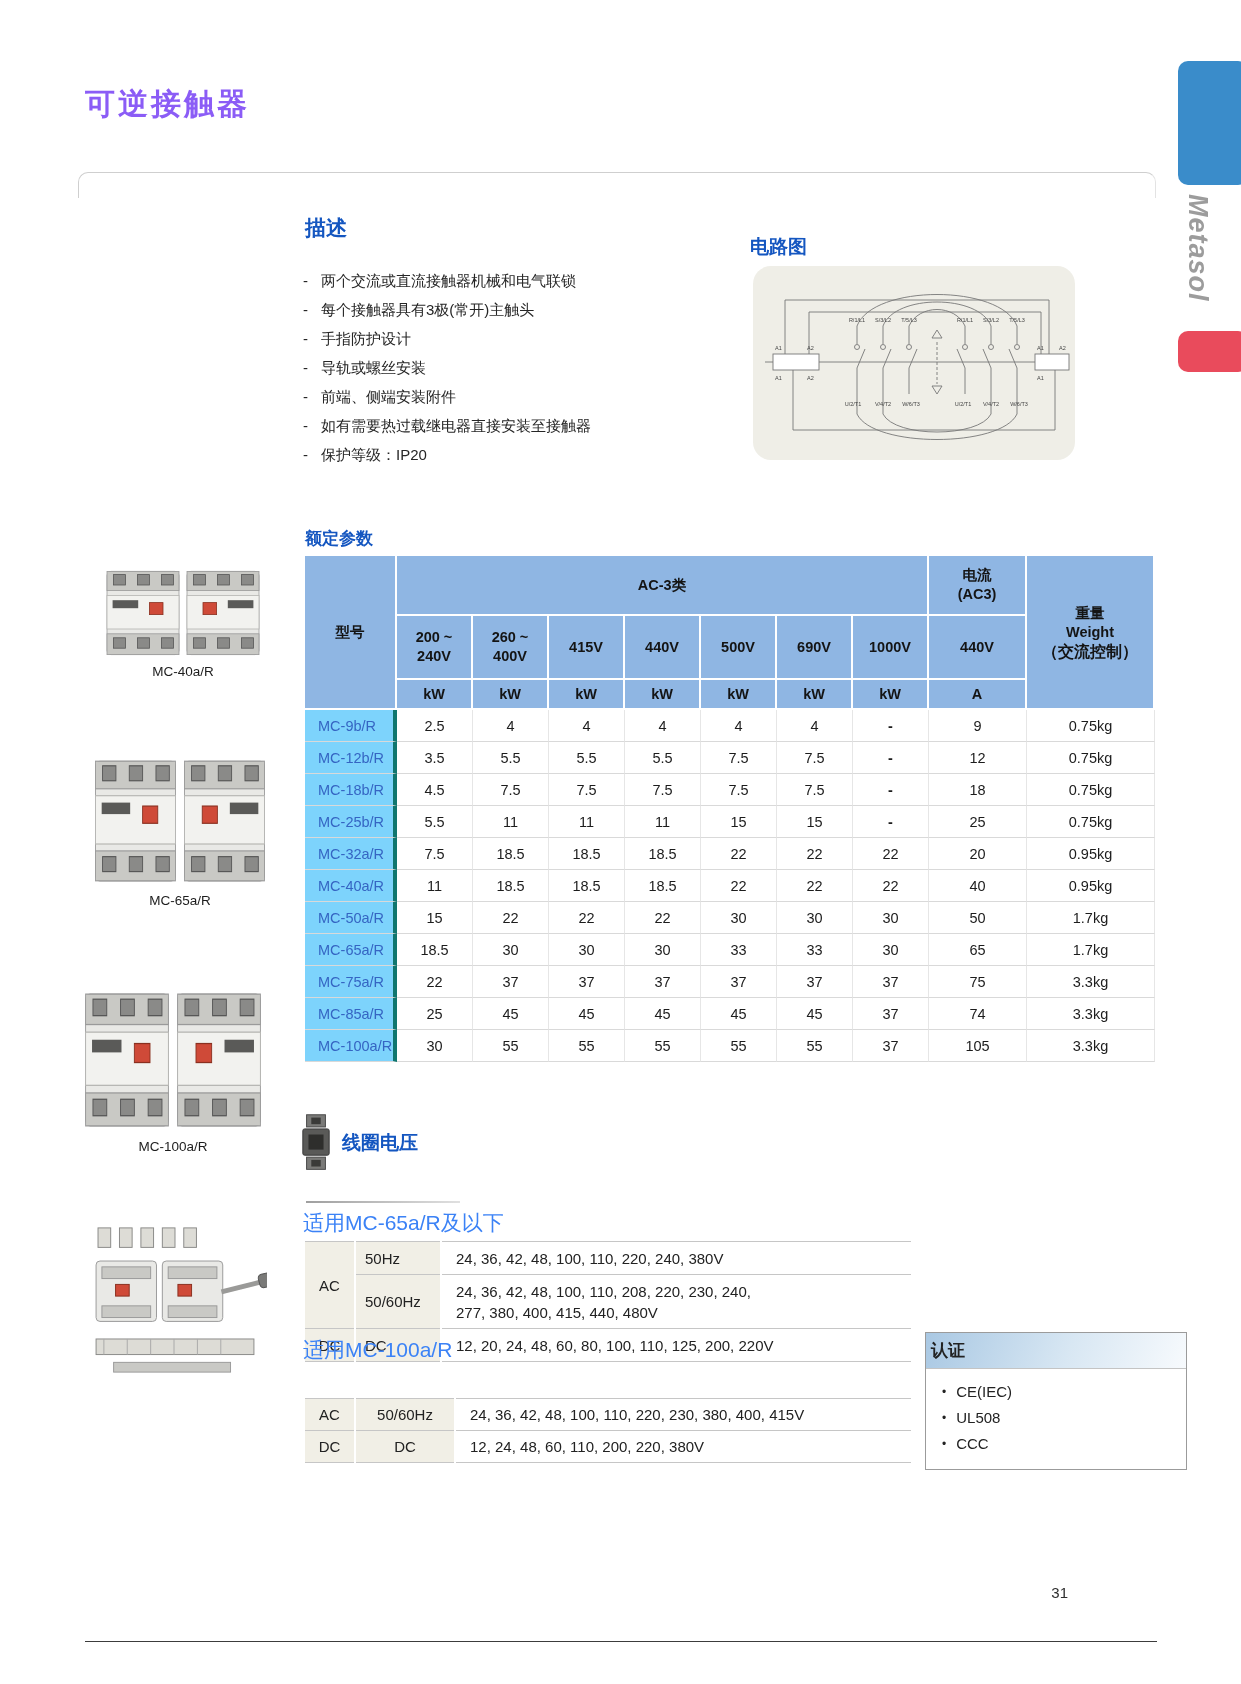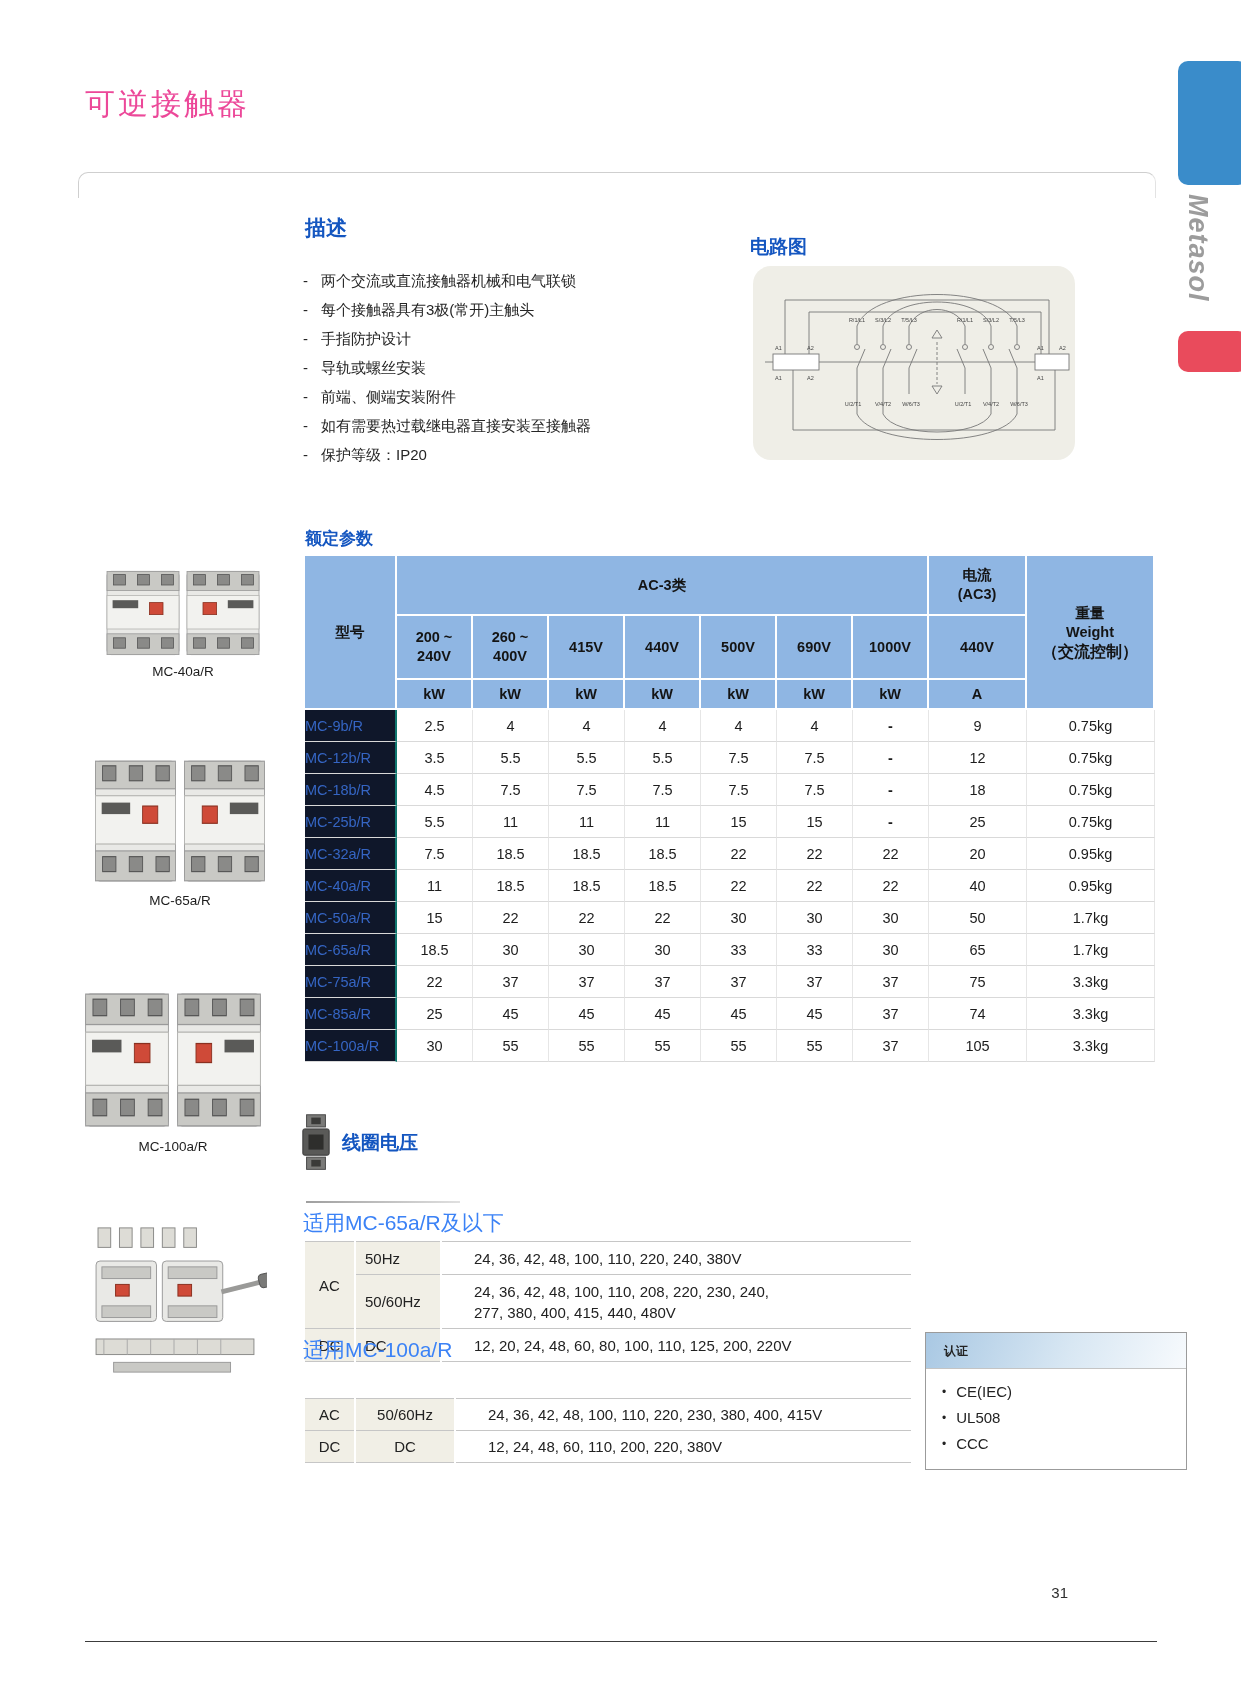--- a/index.html
+++ b/index.html
@@ -3,21 +3,21 @@
 <meta charset="utf-8">
 <style>
   *{margin:0;padding:0;box-sizing:border-box}
   html,body{background:#fff}
   body{font-family:"Liberation Sans","DejaVu Sans",sans-serif}
   .page{position:relative;width:1241px;height:1684px;background:#fff;overflow:hidden}
   .abs{position:absolute}
 
   
   .h-blue{color:#1456c0;font-weight:bold}
-  .title{left:85px;top:84px;font-size:30px;font-weight:normal;color:#ec4899;letter-spacing:3px}
+  .title{left:85px;top:84px;font-size:30px;font-weight:bold;color:#8b5cf6;letter-spacing:3px}
   .frame{left:78px;top:172px;width:1078px;height:26px;border-top:1px solid #cfcfcf;border-left:1px solid #cfcfcf;border-right:1px solid #e3e3e3;border-radius:10px 10px 0 0}
 
   
   .tab-blue{left:1178px;top:61px;width:70px;height:124px;background:#3a8cca;border-radius:10px}
   .tab-red{left:1178px;top:331px;width:70px;height:41px;background:#e94b5c;border-radius:10px}
   .brand{left:1182px;top:194px;height:136px;writing-mode:vertical-rl;font-style:italic;font-weight:bold;font-size:27px;color:#9c9c9c;letter-spacing:1px}
 
   
   .desc-h{left:305px;top:214px;font-size:21px}
   .desc-list{left:303px;top:272px;list-style:none}
@@ -35,47 +35,47 @@
 
   
   .rat-h{left:305px;top:527px;font-size:17px}
   table.ratings{left:305px;top:556px;width:850px;border-collapse:separate;border-spacing:0;table-layout:fixed}
   .ratings th{background:#8fb6e3;font-size:14.5px;color:#141414;font-weight:bold;border-right:2px solid #fff;border-bottom:2px solid #fff;vertical-align:middle;text-align:center;line-height:19px}
   .ratings thead tr:nth-child(1) th{height:60px}
   .ratings thead tr:nth-child(2) th{height:64px}
   .ratings thead tr:nth-child(3) th{height:30px}
   .ratings th .wt3{font-size:16px;font-weight:bold}
   .ratings td{height:32px;text-align:center;font-size:14.5px;color:#1c1c1c;background:#fff;border-bottom:1px solid #d9d9d9;border-right:1px solid #e6e6e6}
-  .ratings td.model{background:#0f172a;color:#3565c3;text-align:left;border-right:2px solid #0f766e}
+  .ratings td.model{background:#7dd3fc;color:#3565c3;text-align:left;padding-left:13px;border-right:4px solid #0f766e}
   .ratings td.dash{font-weight:bold}
 
   
   .coil-head{left:300px;top:1112px;display:flex;align-items:center;gap:10px}
   .coil-h{font-size:19px}
   .coil-underline{left:306px;top:1201px;width:154px;height:2px;background:linear-gradient(to right,#9f9f9f,#e0e0e0)}
   .sub{font-size:21px;color:#3b82f6}
   .sub1{left:303px;top:1209px}
   .sub2{left:303px;top:1336px}
   table.coil{position:absolute;border-collapse:collapse;width:606px}
   #ct1{left:305px;top:1241px}
   #ct2{left:305px;top:1398px}
   table.coil td{border-top:1px solid #c6c6c6;border-bottom:1px solid #c6c6c6;font-size:15px;color:#222;background:#fff}
   table.coil .c1{background:#f1efe6;text-align:center;border-right:2px solid #fff}
   table.coil .c2{background:#f1efe6;padding-left:9px;border-right:2px solid #fff}
-  table.coil .c3{padding-left:32px}
+  table.coil .c3{padding-left:14px}
   #ct1 tr:nth-child(1) td{height:33px}
   #ct1 tr:nth-child(2) td{height:54px}
   #ct1 tr:nth-child(3) td{height:33px}
   #ct2 td{height:32px}
   #ct2 .c2{text-align:center;padding-left:0}
   .v2line span{display:block;line-height:21px}
 
   
   .cert{left:925px;top:1332px;width:262px;border:1px solid #9b9b9b;background:#fff}
-  .cert-h{height:36px;line-height:36px;padding-left:18px;font-size:12px;font-weight:bold;color:#222;
+  .cert-h{height:36px;line-height:36px;padding-left:5px;font-size:17px;font-weight:bold;color:#222;
           background:linear-gradient(110deg,#a9c8e3 0%,#d8e7f3 55%,#f7fafd 100%);border-bottom:1px solid #c4c4c4}
   .cert ul{list-style:none;padding:10px 0 12px 16px}
   .cert li{font-size:15px;color:#222;line-height:26px;display:flex;gap:10px;align-items:center}
   .cert .blt{font-size:12px;color:#222}
 
   
   .footline{left:85px;top:1641px;width:1072px;height:1px;background:#3c3c3c}
   .pageno{left:1018px;top:1584px;width:50px;text-align:right;font-size:15px;color:#2e2e2e}
 
   

